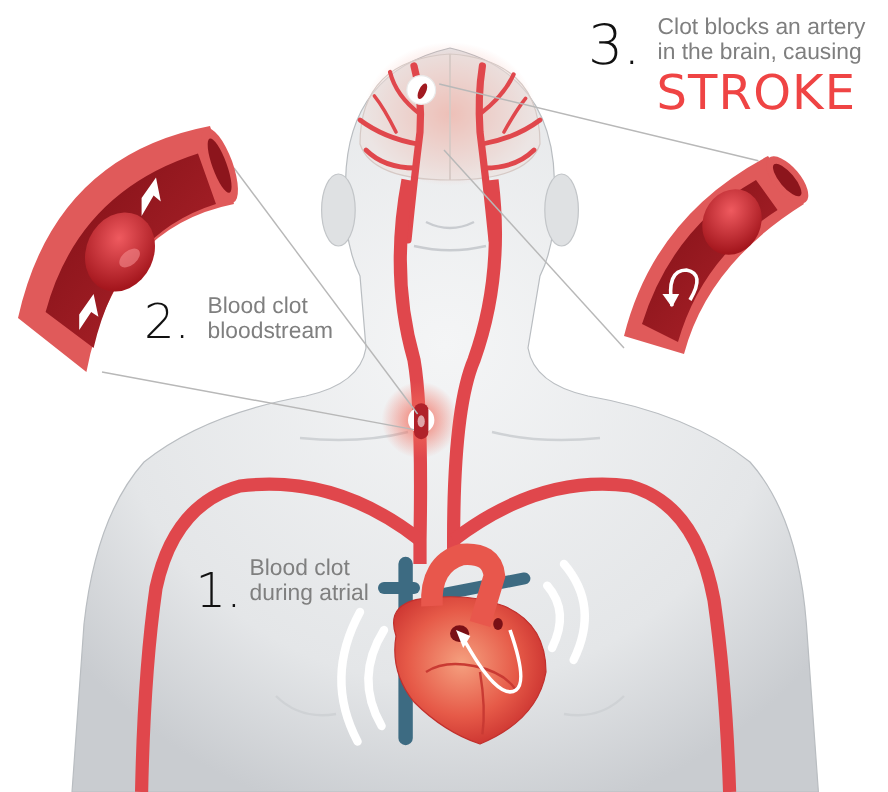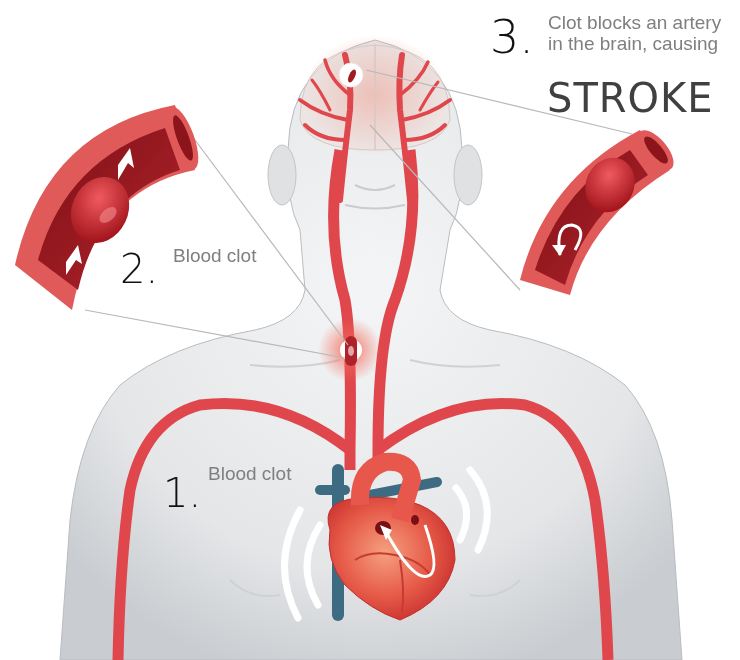--- a/index.html
+++ b/index.html
@@ -2,21 +2,21 @@
 <html><head>
 <meta charset="utf-8">
 <style>
   html, body { margin: 0; padding: 0; background: #ffffff; }
   body { width: 740px; height: 660px; position: relative; overflow: hidden; font-family: "Liberation Sans", sans-serif; }
   .stage { position: absolute; left: 0; top: 0; width: 740px; height: 660px; }
   svg.figure { position: absolute; left: 0; top: 0; }
   .label { position: absolute; }
   .step-num { position: absolute; font-family: "DejaVu Sans", sans-serif; color: #111111; font-weight: 300; line-height: 1; }
   .step-text { position: absolute; color: #7f7f7f; font-size: 19px; line-height: 21px; font-family: "Liberation Sans", sans-serif; }
-  .stroke-word { position: absolute; color: #404040; font-family: "DejaVu Sans", sans-serif; font-size: 40px; letter-spacing: 1px; line-height: 1; margin-top: 20px; }
+  .stroke-word { position: absolute; color: #ef4444; font-family: "DejaVu Sans", sans-serif; font-size: 40px; letter-spacing: 1px; line-height: 1; }
 </style>
 </head>
 <body>
 
 <div class="stage">
 
   <svg class="figure" width="740" height="660" viewBox="0 0 740 660">
     <defs>
       <radialGradient id="bodyGrad" cx="50%" cy="40%" r="65%">
         <stop offset="0%" stop-color="#f4f5f6"></stop>
@@ -164,23 +164,25 @@
       <div>Clot blocks an artery</div>
       <div>in the brain, causing</div>
     </div>
     <div class="stroke-word" style="left:57px; top:46px;">STROKE</div>
   </div>
 
   <div class="label" style="left:120px; top:245px;">
     <span class="step-num" style="left:0; top:4px; font-size:40px;">2.</span>
     <div class="step-text" style="left:53px; top:0; width:150px;">
       <div>Blood clot</div>
+      <div>bloodstream</div>
     </div>
   </div>
 
   <div class="label" style="left:163px; top:463px;">
     <span class="step-num" style="left:0; top:10px; font-size:40px;">1.</span>
     <div class="step-text" style="left:45px; top:0; width:140px;">
       <div>Blood clot</div>
+      <div>during atrial</div>
     </div>
   </div>
 
 </div>
 
 </body></html>

